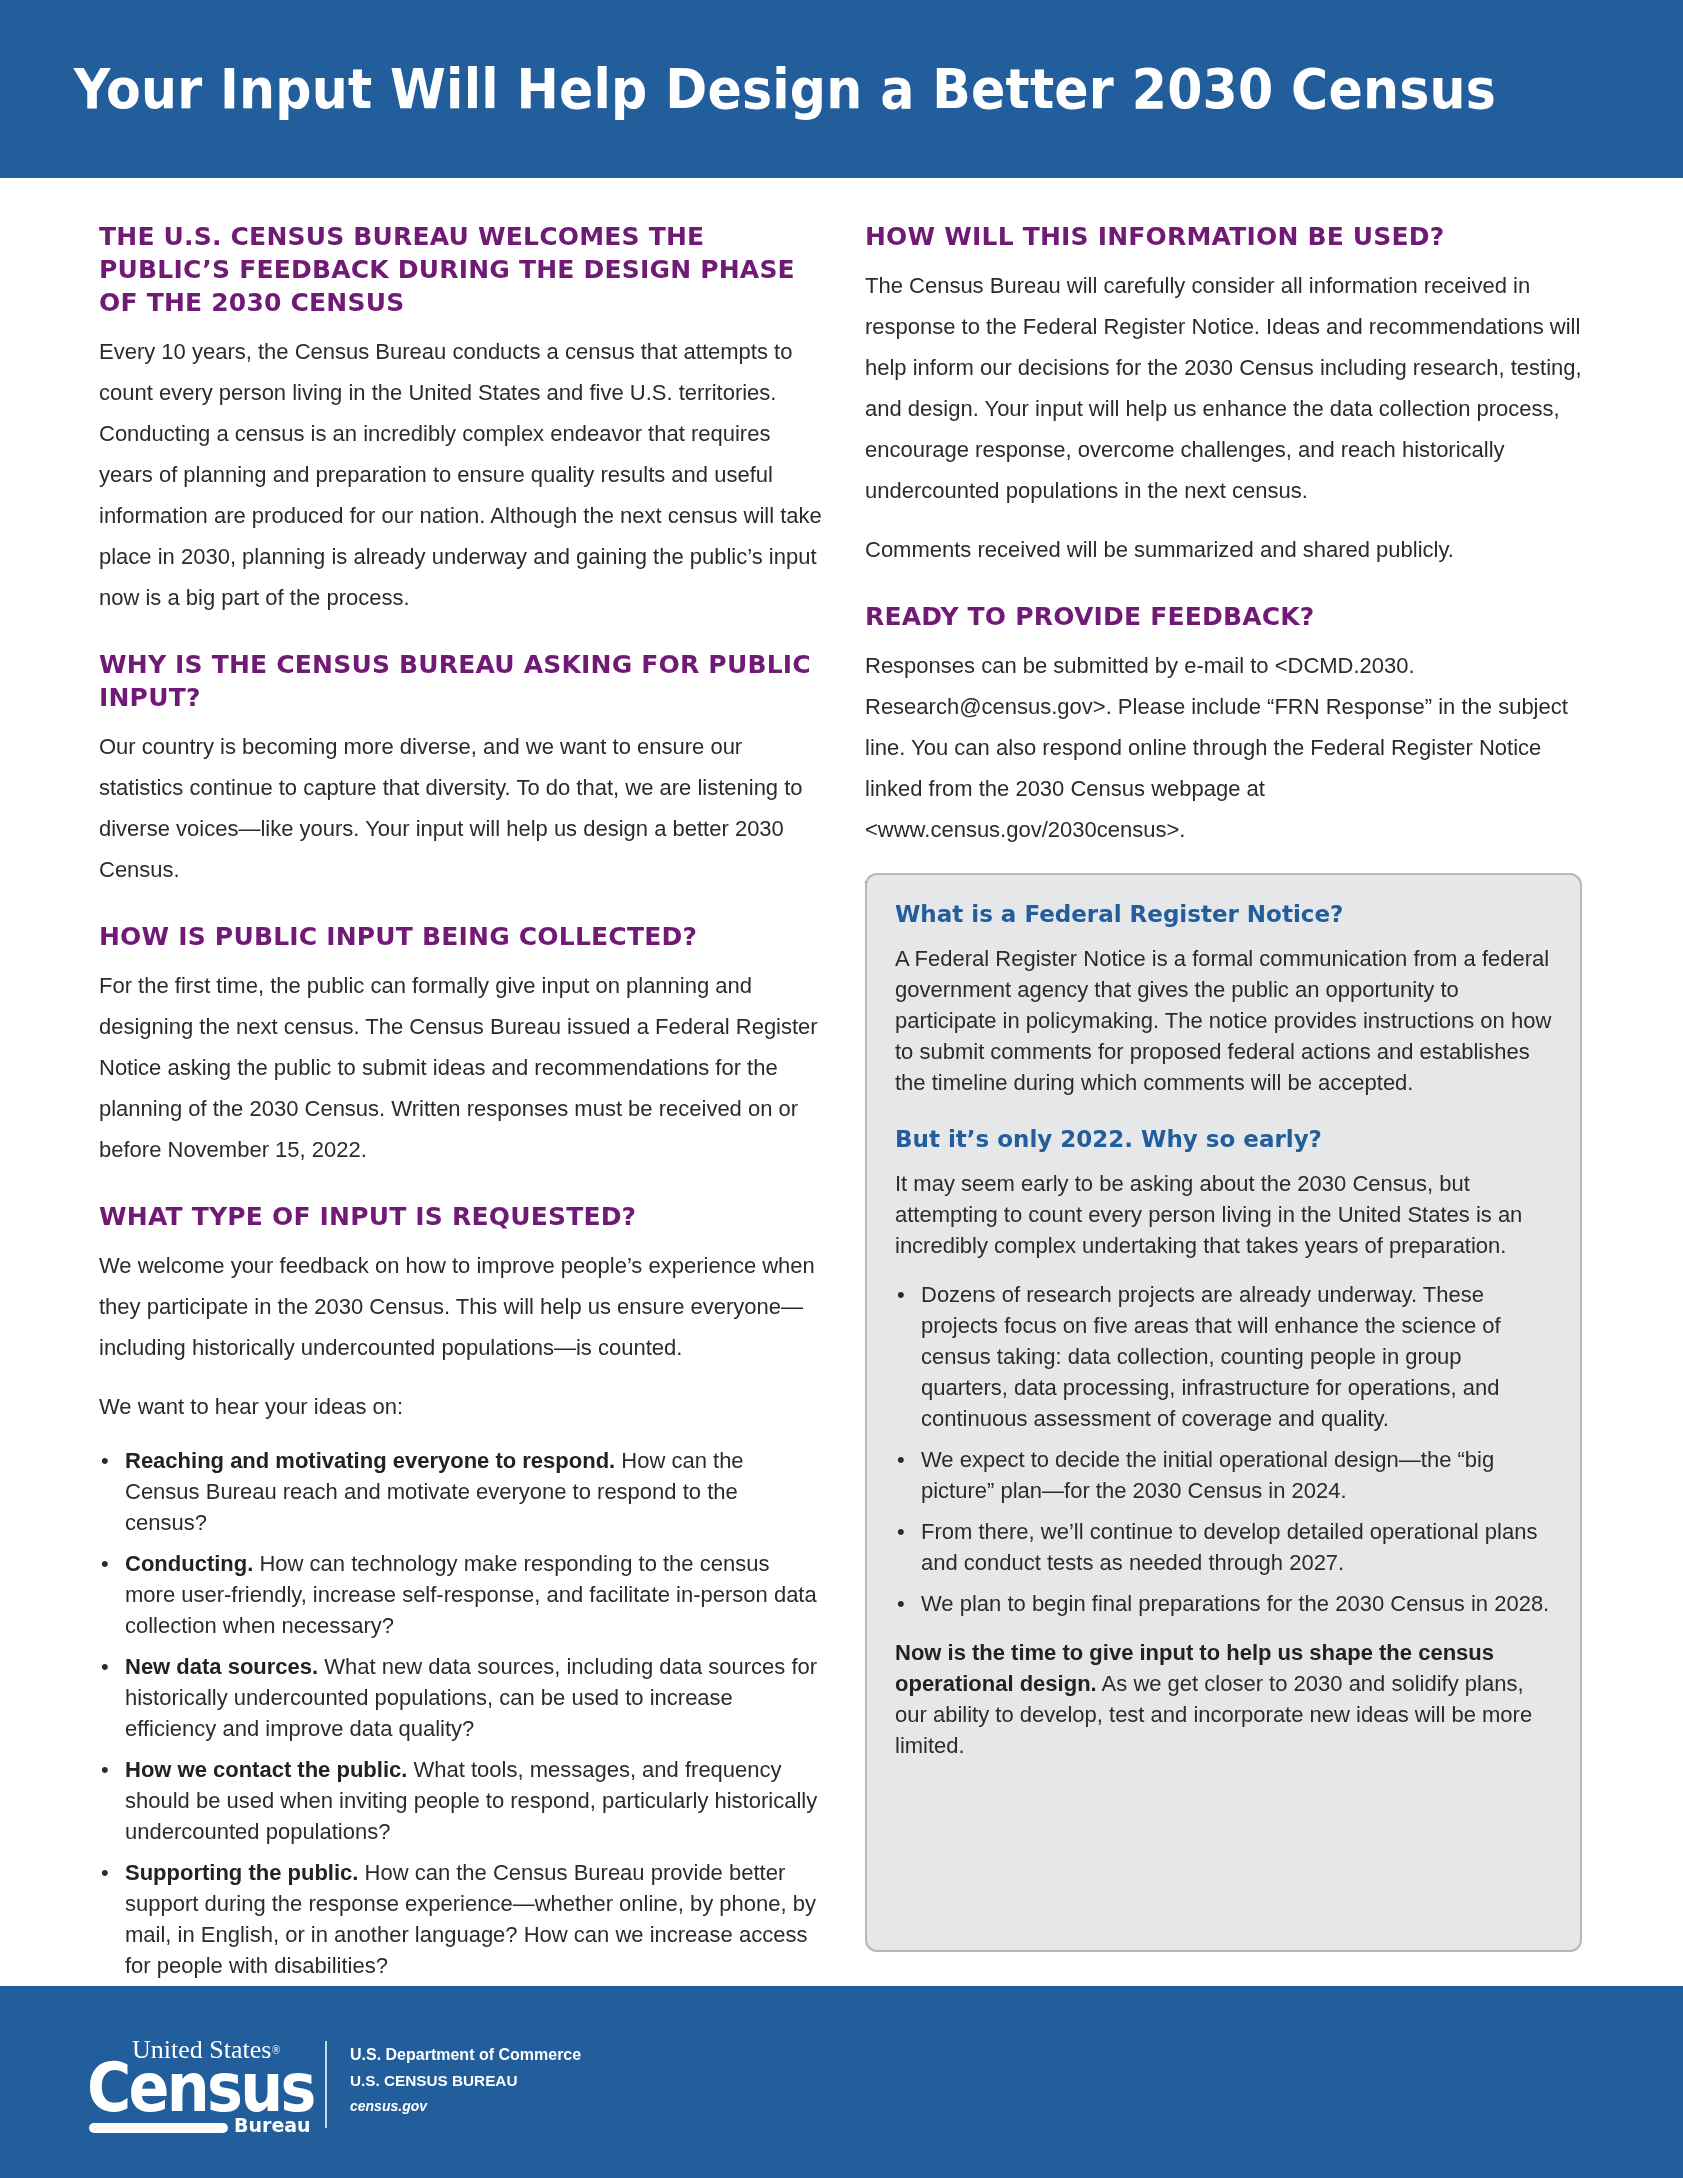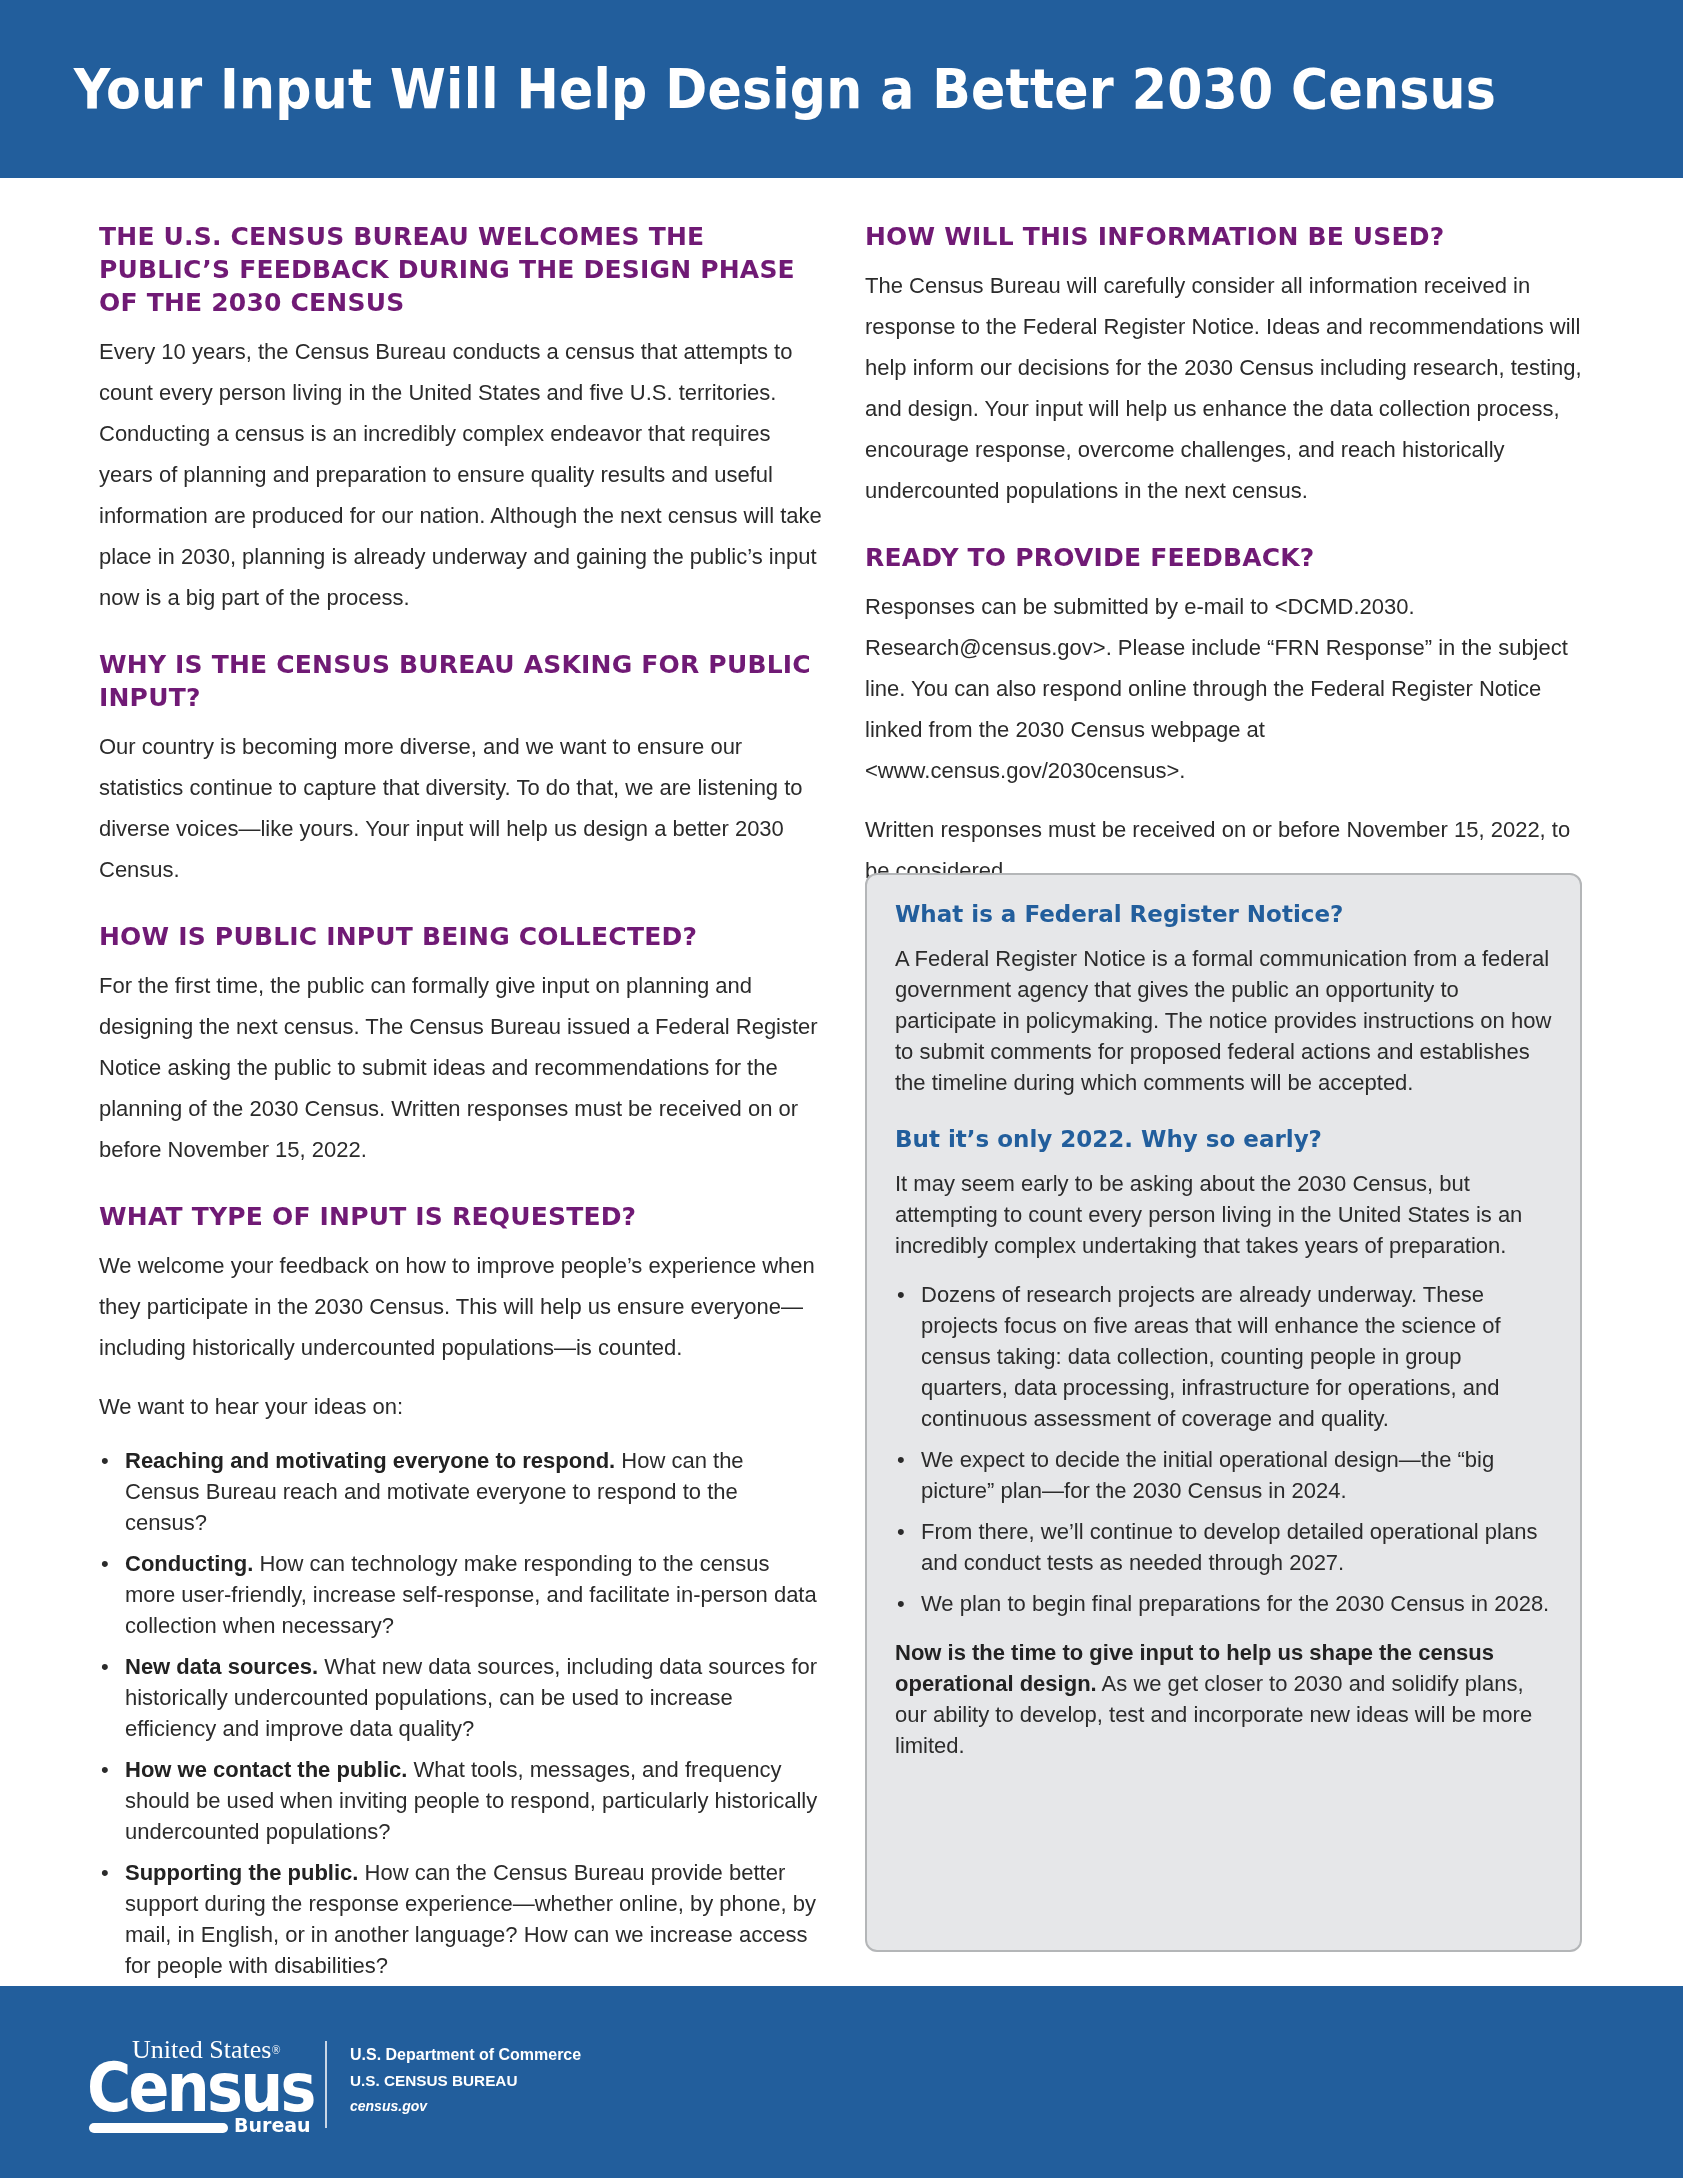--- a/index.html
+++ b/index.html
@@ -113,20 +113,21 @@
       <li><span class="dot">•</span><span class="bold">Supporting the public.</span><span> How can the Census Bureau provide better support during the response experience—whether online, by phone, by mail, in English, or in another language? How can we increase access for people with disabilities?</span></li>
     </ul>
     <p>More details are available on our website at &lt;www.census.gov/2030census&gt;.</p>
   </div>
 </div>
 
 <div class="col col-right">
   <div class="section">
     <h2>HOW WILL THIS INFORMATION BE USED?</h2>
     <p>The Census Bureau will carefully consider all information received in response to the Federal Register Notice. Ideas and recommendations will help inform our decisions for the 2030 Census including research, testing, and design. Your input will help us enhance the data collection process, encourage response, overcome challenges, and reach historically undercounted populations in the next census.</p>
+    <p>Comments received will be summarized and shared publicly.</p>
   </div>
   <div class="section tight">
     <h2>READY TO PROVIDE FEEDBACK?</h2>
     <p>Responses can be submitted by e-mail to &lt;DCMD.2030. Research@census.gov&gt;. Please include “FRN Response” in the subject line. You can also respond online through the Federal Register Notice linked from the 2030 Census webpage at &lt;www.census.gov/2030census&gt;.</p>
     <p>Written responses must be received on or before November 15, 2022, to be considered.</p>
   </div>
 </div>
 
 <div class="callout">
   <h3>What is a Federal Register Notice?</h3>

